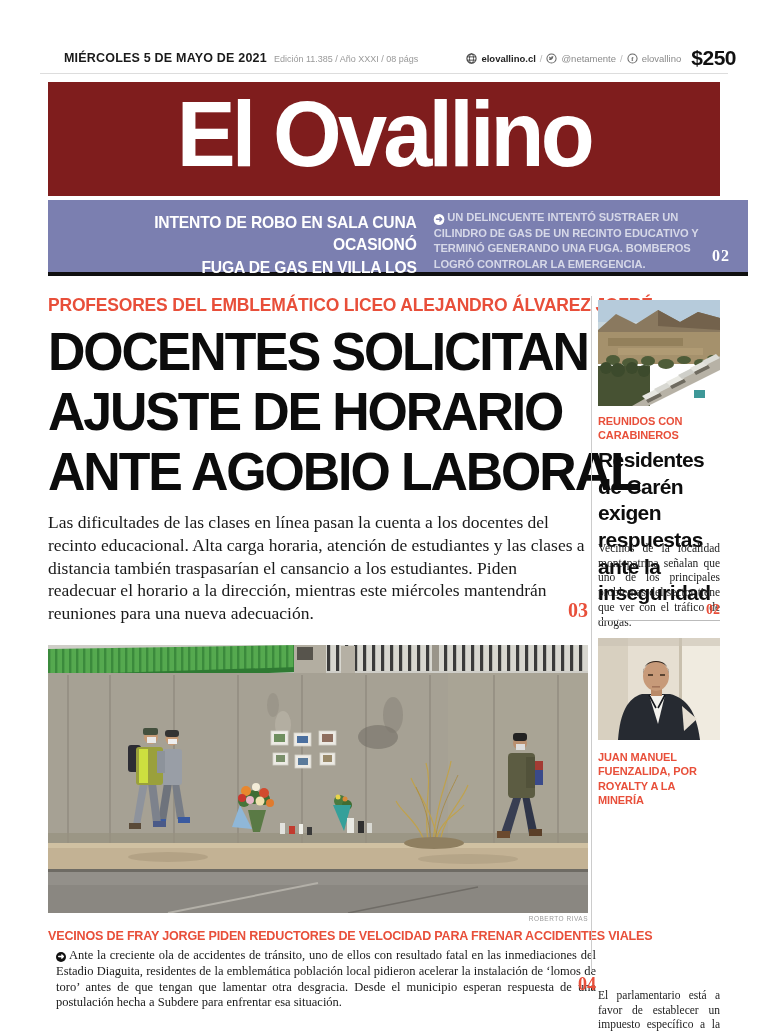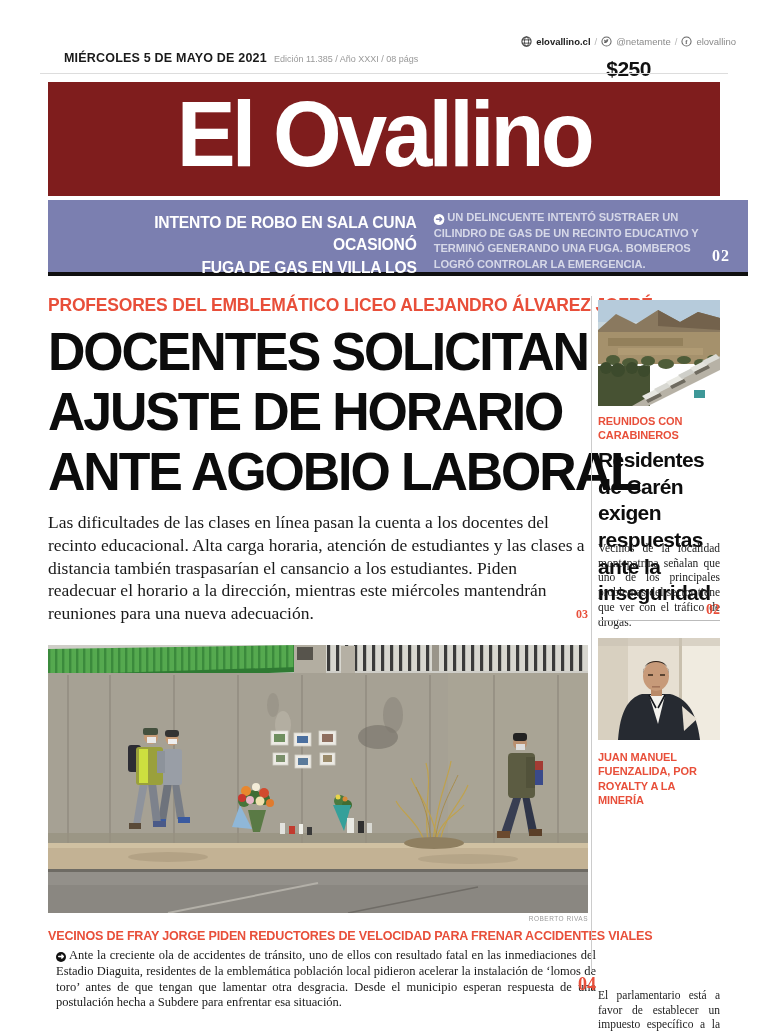--- a/index.html
+++ b/index.html
@@ -5,21 +5,21 @@
   html,body{margin:0;padding:0;background:#fff;}
   #page{position:relative;width:768px;height:1033px;background:#ffffff;overflow:hidden;
         font-family:"Liberation Sans",sans-serif;color:#111;}
 
   
   .topbar{position:absolute;left:64px;top:46px;width:672px;height:24px;
           display:flex;justify-content:space-between;align-items:center;}
   .dateline{display:flex;align-items:baseline;gap:7px;}
   .date{font-size:12.5px;font-weight:bold;letter-spacing:.2px;color:#1a1a1a;}
   .edition{font-size:9px;color:#999;}
-  .top-right{display:flex;align-items:center;gap:10px;flex-direction:column;}
+  .top-right{display:flex;align-items:center;gap:10px;}
   .socials{display:flex;align-items:center;gap:4px;font-size:9.5px;color:#8a8a8a;}
   .socials .site{font-weight:bold;color:#222;}
   .soc-icon{width:11px;height:11px;display:inline-block;vertical-align:middle;}
   .sep{color:#b5b5b5;}
   .price{font-size:21px;font-weight:bold;color:#111;letter-spacing:-0.5px;}
   .rule-top{position:absolute;left:40px;top:73px;width:688px;border-top:1px solid #ddd;}
 
   
   .masthead{position:absolute;left:48px;top:82px;width:672px;height:114px;background:#7f1d1d;
             display:flex;align-items:center;justify-content:center;}
@@ -48,21 +48,21 @@
   .kicker{position:absolute;left:48px;top:294px;width:560px;color:#e84f3a;font-weight:bold;
           font-size:19px;letter-spacing:-0.2px;white-space:nowrap;
           transform:scaleX(.92);transform-origin:left center;}
   .headline{position:absolute;left:48px;top:321px;width:545px;}
   .headline div{font-size:54px;line-height:60px;font-weight:bold;color:#0c0c0c;
                 letter-spacing:-2.2px;white-space:nowrap;
                 transform:scaleX(.96);transform-origin:left center;}
   .lede{position:absolute;left:48px;top:511px;width:540px;height:114px;
         font-family:"Liberation Serif",serif;font-size:17.5px;line-height:1.3;color:#191919;}
   .pgnum{font-family:"Liberation Serif",serif;font-weight:bold;color:#e84f3a;}
-  .lede .pgnum{position:absolute;right:0;bottom:2px;font-size:12px;}
+  .lede .pgnum{position:absolute;right:0;bottom:2px;font-size:20px;}
 
   .photo-main{position:absolute;left:48px;top:645px;width:540px;height:268px;overflow:hidden;}
   .credit{position:absolute;left:48px;top:915px;width:540px;text-align:right;
           font-size:6.5px;color:#9a9a9a;letter-spacing:.5px;}
 
   .subhead{position:absolute;left:48px;top:928px;width:560px;color:#e84f3a;font-weight:bold;
            font-size:13.5px;letter-spacing:-0.2px;white-space:nowrap;
            transform:scaleX(.93);transform-origin:left center;}
   .story2-text{position:absolute;left:56px;top:948px;width:540px;height:46px;
                font-family:"Liberation Serif",serif;font-size:12.5px;line-height:1.26;

